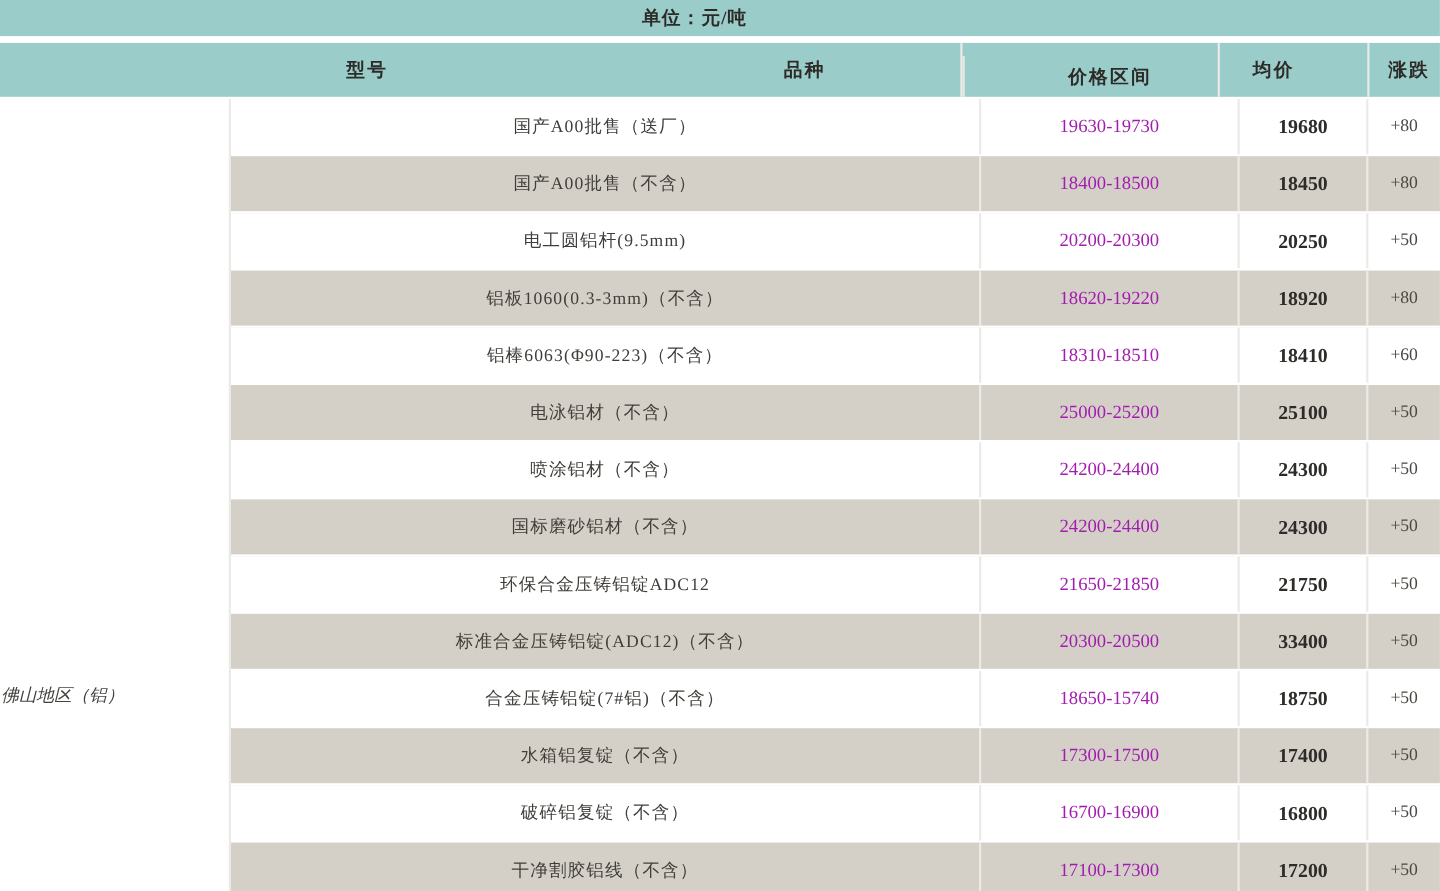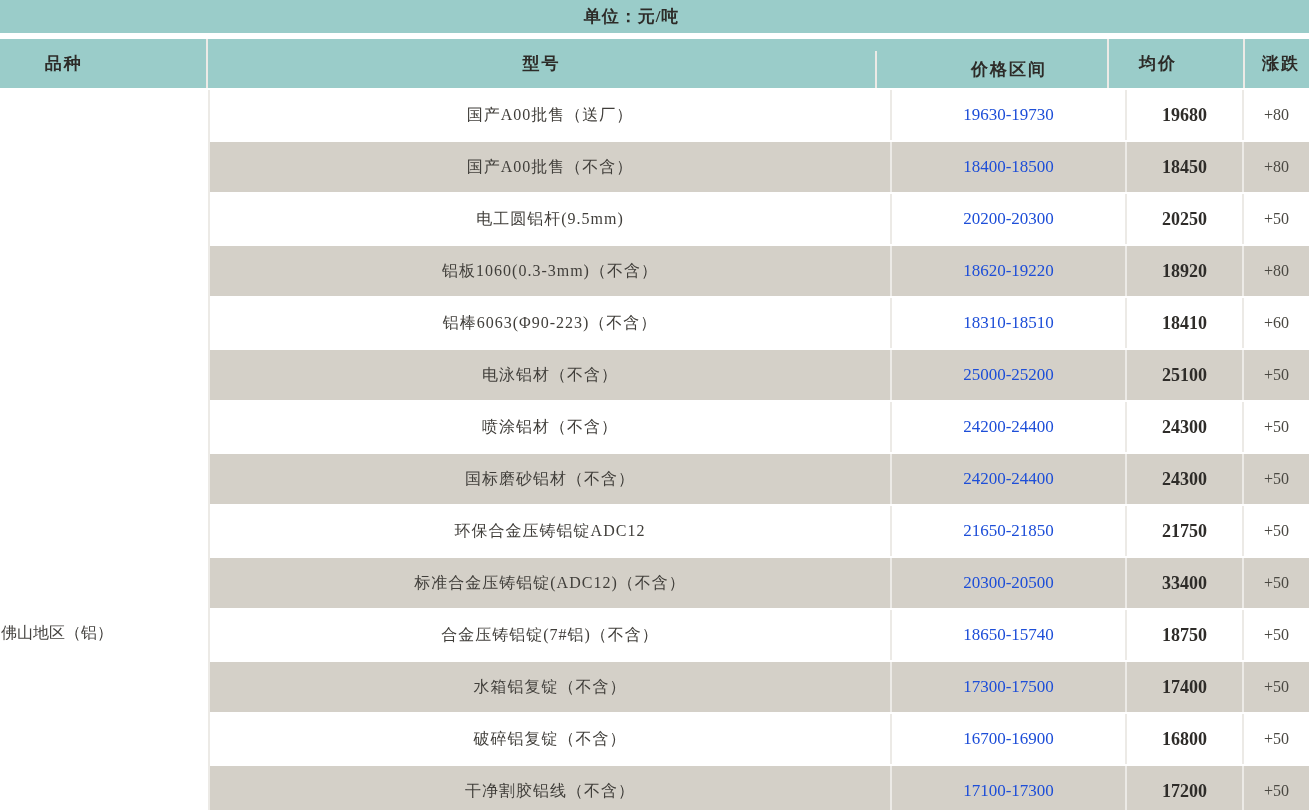--- a/index.html
+++ b/index.html
@@ -41,20 +41,21 @@
   .h-avg{width:138px;border-left:2px solid var(--grid-line,#e8e5e1);padding-right:36px;}
   .h-change{width:67px;border-left:2px solid var(--grid-line,#e8e5e1);padding-left:8px;}
   
   .tbody{display:flex;height:721px;overflow:hidden;}
   .variety-col{
     position:relative;
     width:210px;
     box-sizing:border-box;
     border-right:2px solid var(--grid-line,#eceae6);
     background:#fff;
+    font-style:italic;
   }
   .region-label{
     position:absolute;left:1px;top:534px;
     font-size:16px;line-height:18px;color:#454340;
     white-space:nowrap;
   }
   .rows{width:1099px;}
   .row{
     height:52px;
     box-sizing:border-box;
@@ -62,38 +63,38 @@
     display:flex;
   }
   .row.white{background:var(--row-white,#ffffff);}
   .row.gray{background:var(--row-alt-gray,#d4d0c8);}
   .cell{
     box-sizing:border-box;
     display:flex;align-items:center;justify-content:center;
     white-space:nowrap;
   }
   .c-model{width:680px;font-size:16px;color:#403e3a;letter-spacing:1px;}
-  .c-range{width:235px;border-left:2px solid var(--grid-line,#eceae6);font-size:17px;color:#1d4ed8;}
+  .c-range{width:235px;border-left:2px solid var(--grid-line,#eceae6);font-size:17px;color:#a21caf;}
   .c-avg{width:117px;border-left:2px solid var(--grid-line,#eceae6);font-size:18px;font-weight:700;color:#2e2c29;}
   .c-change{width:67px;border-left:2px solid var(--grid-line,#eceae6);font-size:16px;color:#4a4842;}
 </style>
 </head>
 <body>
 
 <div class="page">
 
   <div class="unit-bar">
     <span>单位：元/吨</span>
   </div>
 
   <div class="gap"></div>
 
   <div class="header-row">
+    <div class="hcell h-model">型号</div>
     <div class="hcell h-variety">品种</div>
-    <div class="hcell h-model">型号</div>
     <div class="hcell h-range">价格区间</div>
     <div class="hcell h-avg">均价</div>
     <div class="hcell h-change">涨跌</div>
   </div>
 
   <div class="tbody">
     <div class="variety-col">
       <span class="region-label">佛山地区（铝）</span>
     </div>
     <div class="rows">

